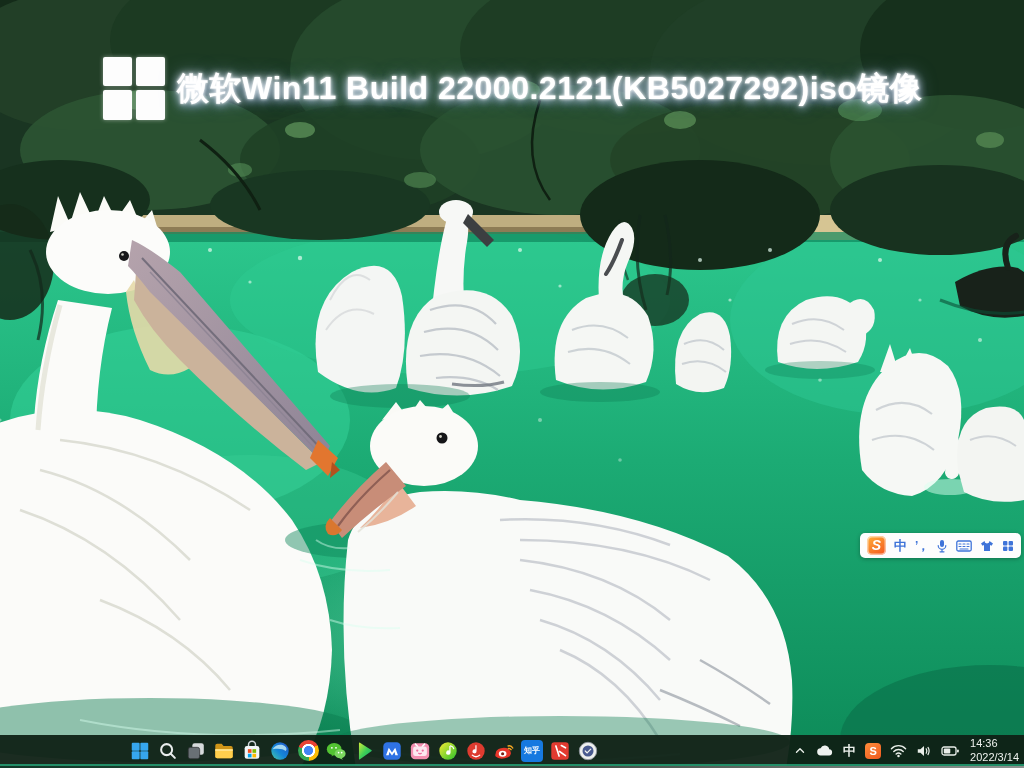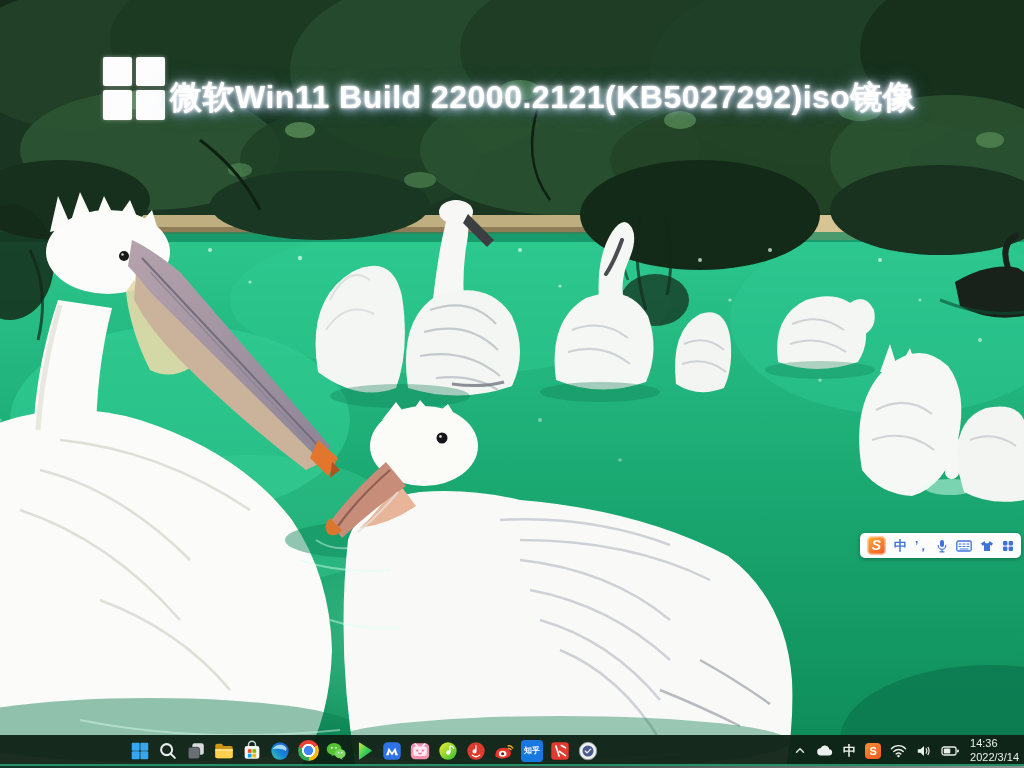--- a/index.html
+++ b/index.html
@@ -2,21 +2,21 @@
 <html><head>
 <meta charset="utf-8">
 <style>
   html,body{margin:0;padding:0;}
   body{width:1024px;height:768px;overflow:hidden;background:#0d8a58;
        font-family:"Liberation Sans","DejaVu Sans",sans-serif;}
   .screen{position:relative;width:1024px;height:768px;overflow:hidden;}
   .wallpaper{position:absolute;left:0;top:0;width:1024px;height:768px;display:block;}
 
   
-  .title-bar{position:absolute;left:103px;top:57px;display:flex;align-items:flex-end;gap:5px;}
+  .title-bar{position:absolute;left:103px;top:57px;display:flex;align-items:center;gap:12px;}
   .win-logo{width:62px;height:63px;display:grid;grid-template-columns:29px 29px;grid-template-rows:29px 30px;gap:4px;}
   .win-logo span{background:#fdfdfd;border-radius:2px;box-shadow:0 0 4px rgba(255,255,255,.45);}
   .title-text{font-size:32px;font-weight:bold;color:#ffffff;white-space:nowrap;letter-spacing:.5px;
     text-shadow:0 0 3px #fff,0 0 9px rgba(255,255,255,.95),0 3px 10px rgba(100,140,225,.6),0 0 18px rgba(170,200,255,.5);}
 
   
   .ime{position:absolute;left:860px;top:533px;height:25px;background:#fdfdfd;border-radius:5px;
        box-shadow:0 1px 4px rgba(0,0,0,.3);display:flex;align-items:center;gap:8px;padding:0 7px;}
   .ime .slogo{width:19px;height:19px;border-radius:5px;background:linear-gradient(145deg,#ffb03a,#f3541d);
        color:#fff;font-weight:bold;font-style:italic;font-size:14px;line-height:19px;text-align:center;

